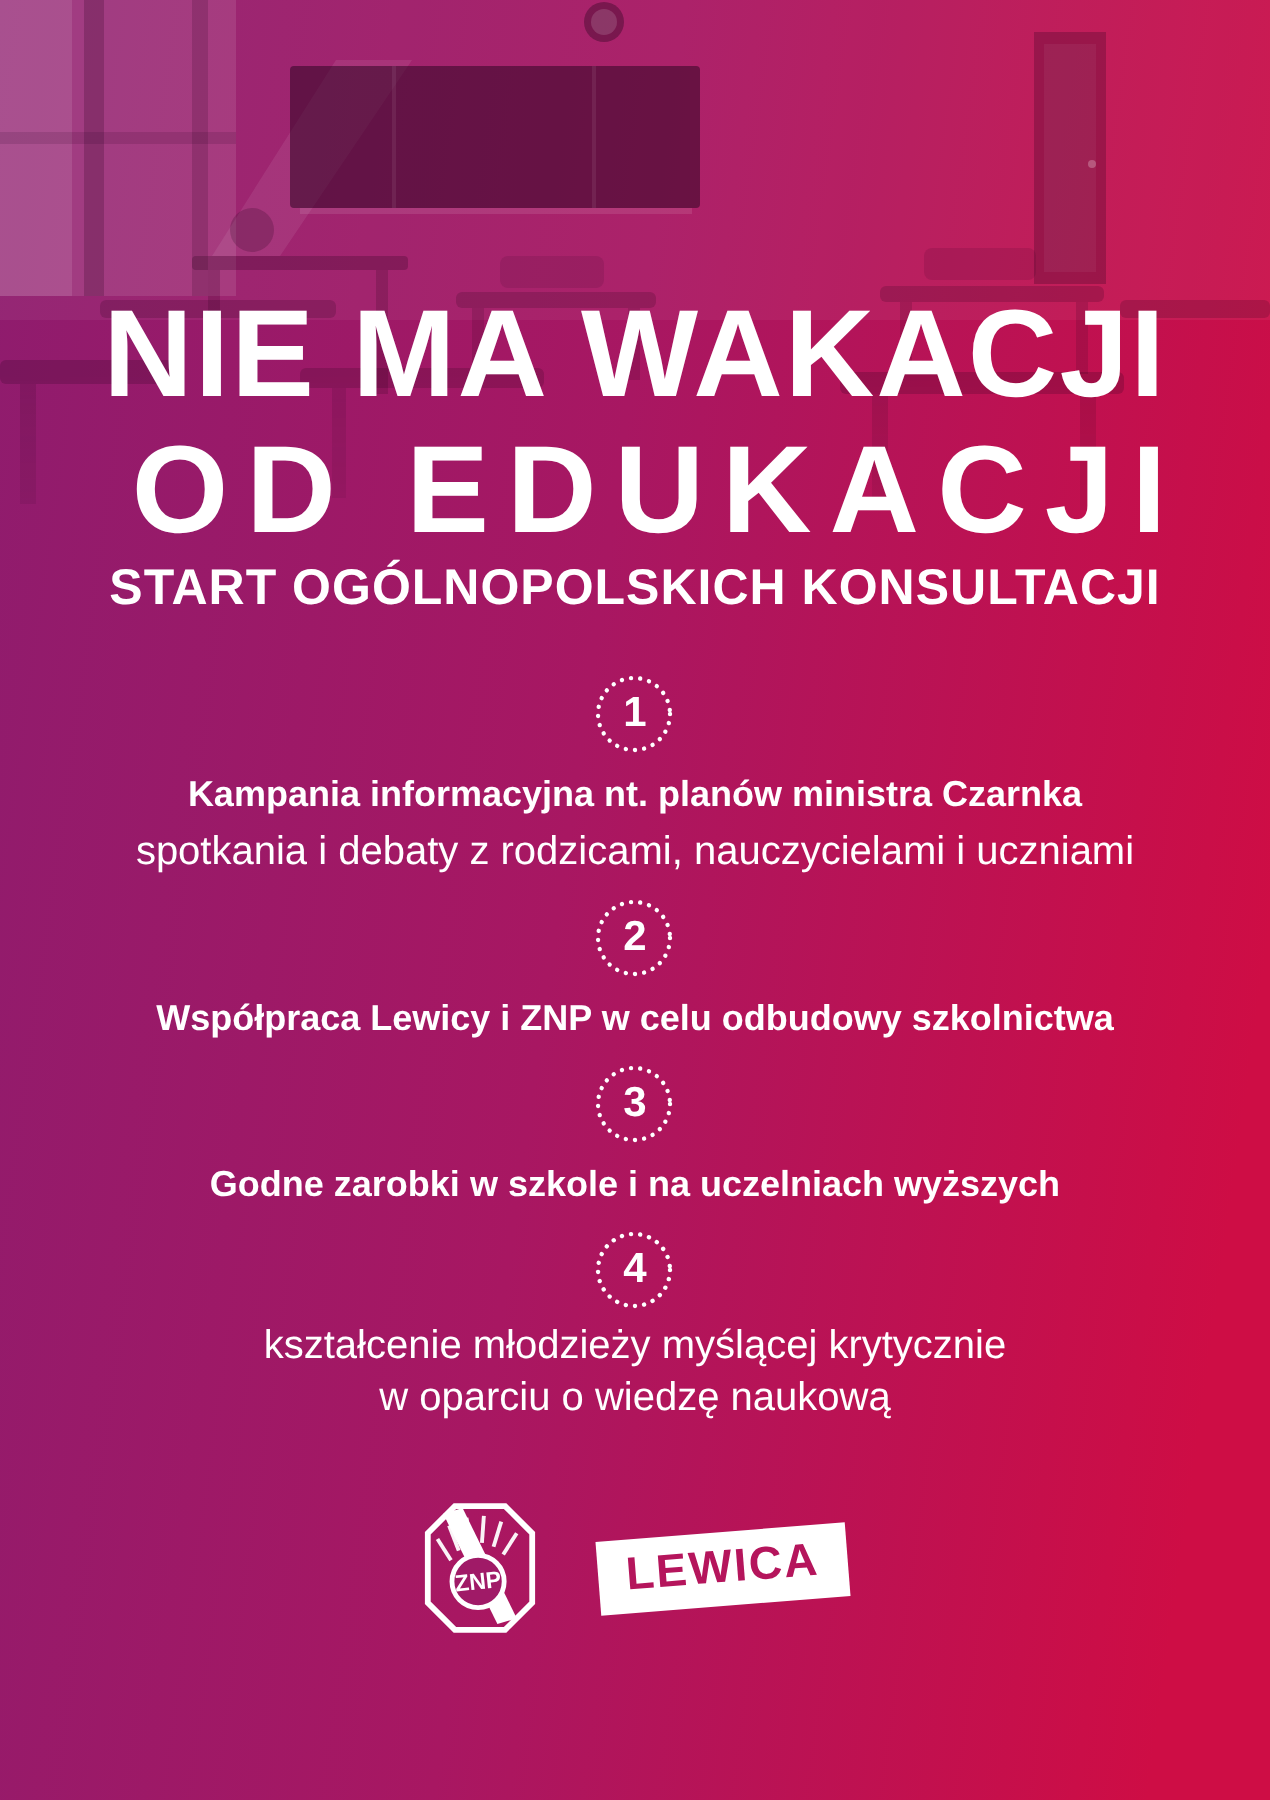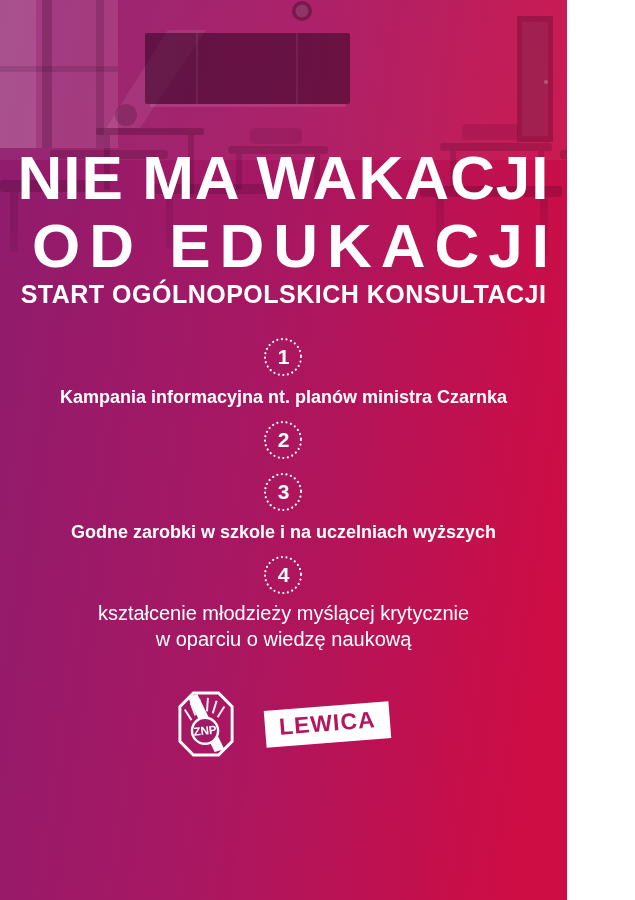--- a/index.html
+++ b/index.html
@@ -6,21 +6,21 @@
     --bg-left:#8e1c6e; --bg-mid:#a81762; --bg-right:#ce0d45;
     --text:#ffffff; --lewica-text:#b5155c; --znp-fill:#a01a67;
   }
   *{margin:0;padding:0;box-sizing:border-box;}
   html,body{width:635px;height:900px;}
   body{
     font-family:"Liberation Sans","DejaVu Sans",sans-serif;
     overflow:hidden;
   }
   .poster{
-    position:relative;width:567px;height:900px;overflow:hidden;
+    position:relative;width:635px;height:900px;overflow:hidden;
     background:linear-gradient(98deg,var(--bg-left) 0%,var(--bg-mid) 45%,var(--bg-right) 92%);
     color:var(--text);
   }
   
   .classroom{
     position:absolute;top:0;left:0;width:635px;height:340px;
     -webkit-mask-image:linear-gradient(to bottom,#000 55%,transparent 98%);
     mask-image:linear-gradient(to bottom,#000 55%,transparent 98%);
     pointer-events:none;
   }
@@ -113,29 +113,31 @@
     <ol class="agenda">
 
       <li class="agenda-item">
         <div class="num-circle">
           <svg viewBox="0 0 44 44" aria-hidden="true">
             <circle cx="22" cy="22" r="18" fill="none" stroke="#ffffff" stroke-width="2.2" stroke-dasharray="0.01 4.61" stroke-linecap="round"></circle>
           </svg>
           <span class="num">1</span>
         </div>
         <div class="item-heading">Kampania informacyjna nt. planów ministra Czarnka</div>
+        <div class="item-sub">spotkania i debaty z rodzicami, nauczycielami i uczniami</div>
       </li>
 
       <li class="agenda-item">
         <div class="num-circle">
           <svg viewBox="0 0 44 44" aria-hidden="true">
             <circle cx="22" cy="22" r="18" fill="none" stroke="#ffffff" stroke-width="2.2" stroke-dasharray="0.01 4.61" stroke-linecap="round"></circle>
           </svg>
           <span class="num">2</span>
         </div>
+        <div class="item-heading">Współpraca Lewicy i ZNP w celu odbudowy szkolnictwa</div>
       </li>
 
       <li class="agenda-item">
         <div class="num-circle">
           <svg viewBox="0 0 44 44" aria-hidden="true">
             <circle cx="22" cy="22" r="18" fill="none" stroke="#ffffff" stroke-width="2.2" stroke-dasharray="0.01 4.61" stroke-linecap="round"></circle>
           </svg>
           <span class="num">3</span>
         </div>
         <div class="item-heading">Godne zarobki w szkole i na uczelniach wyższych</div>

